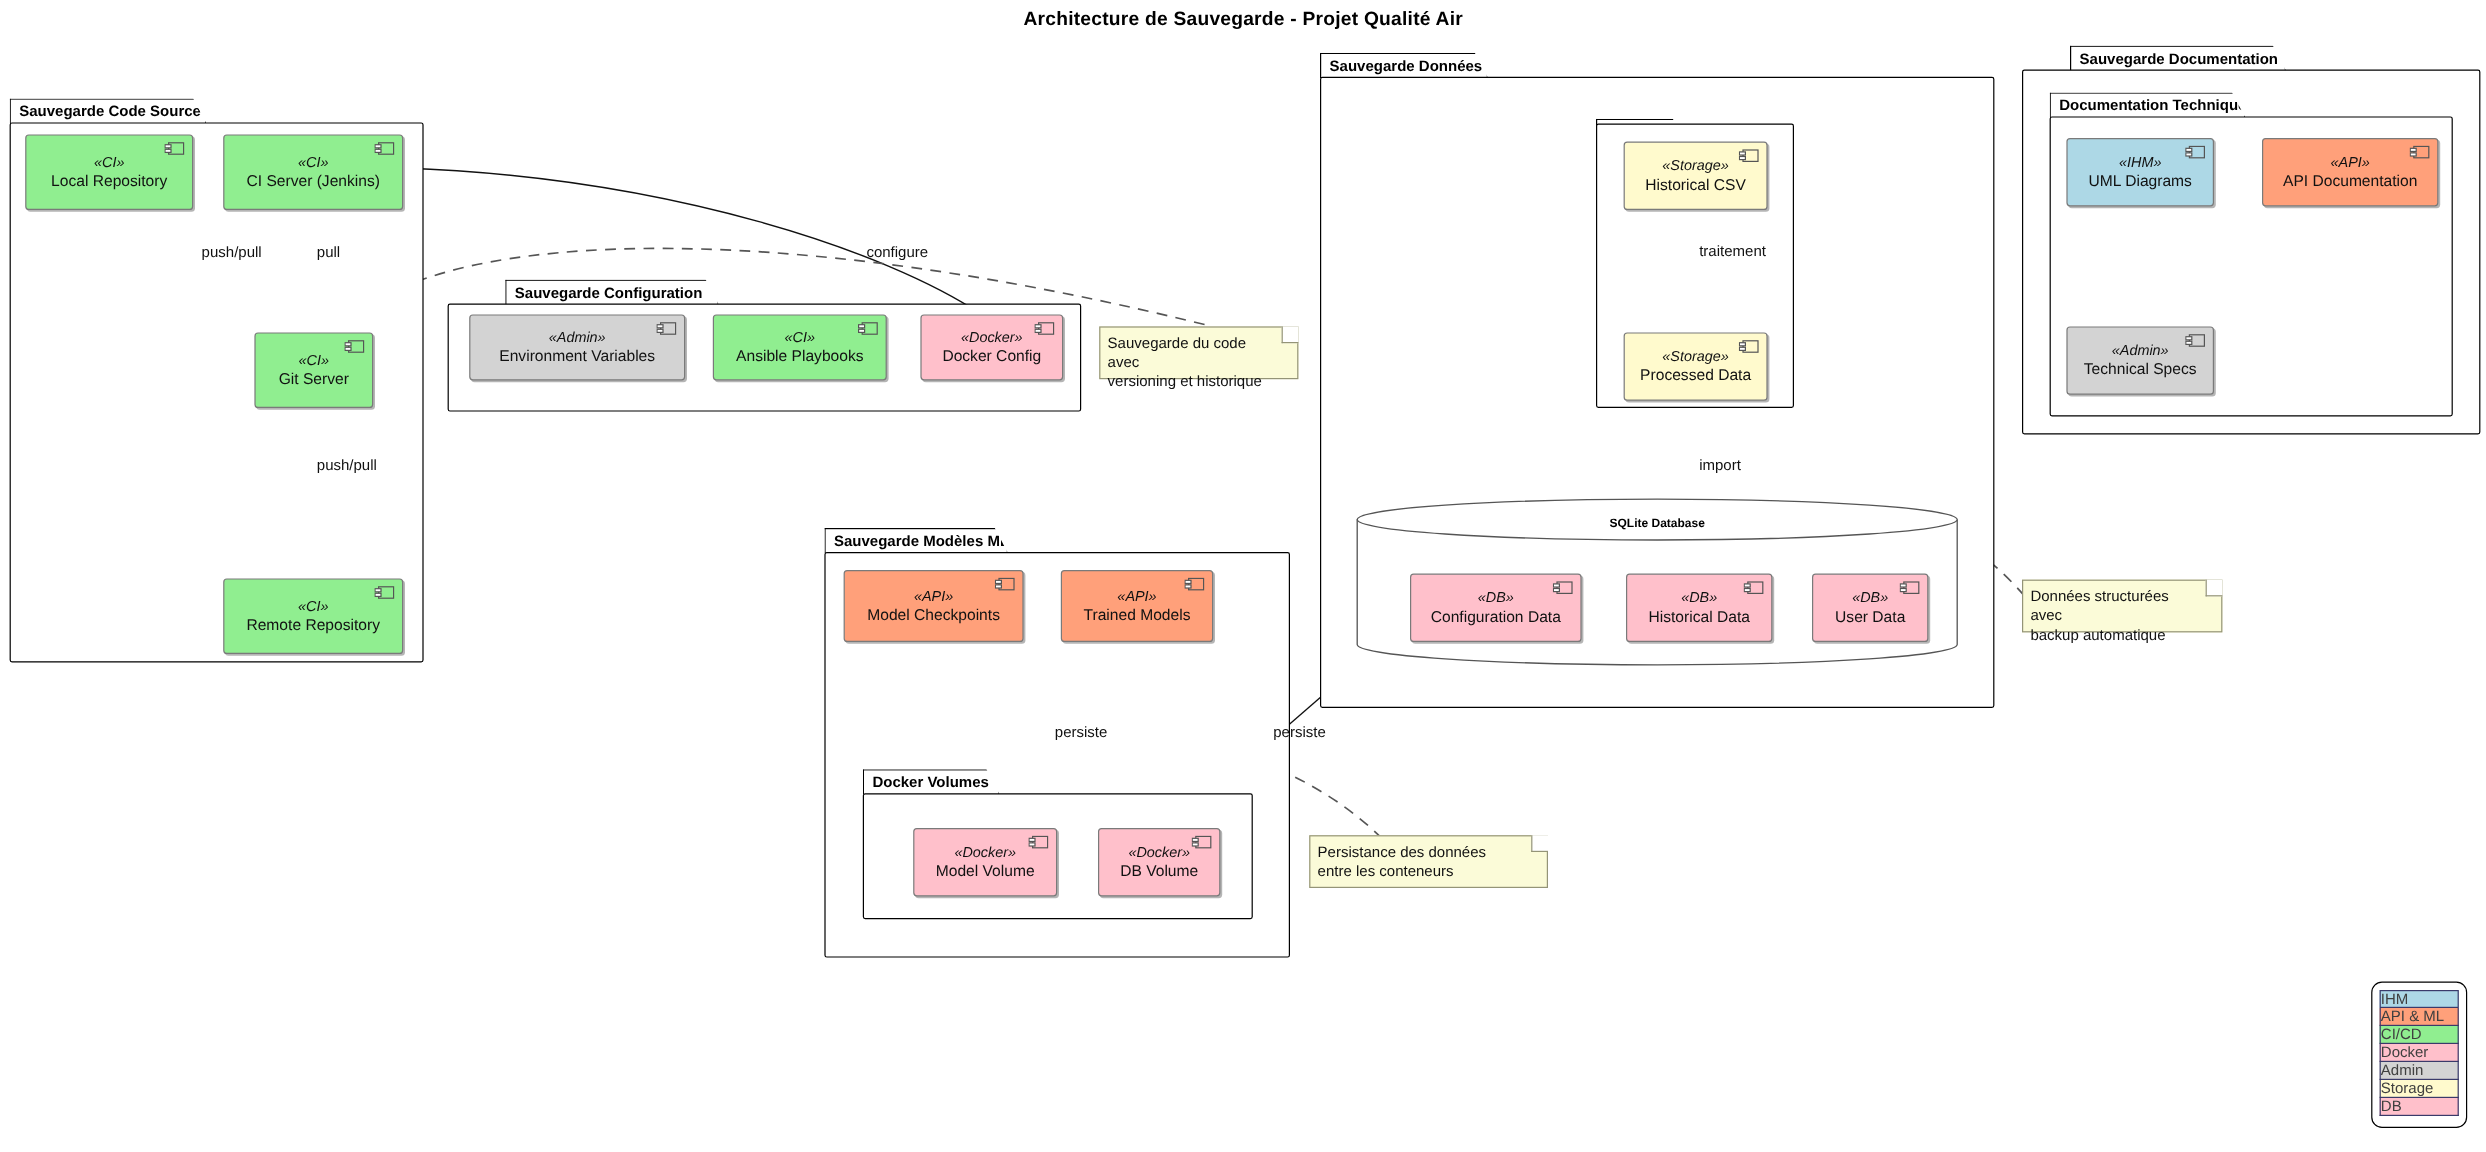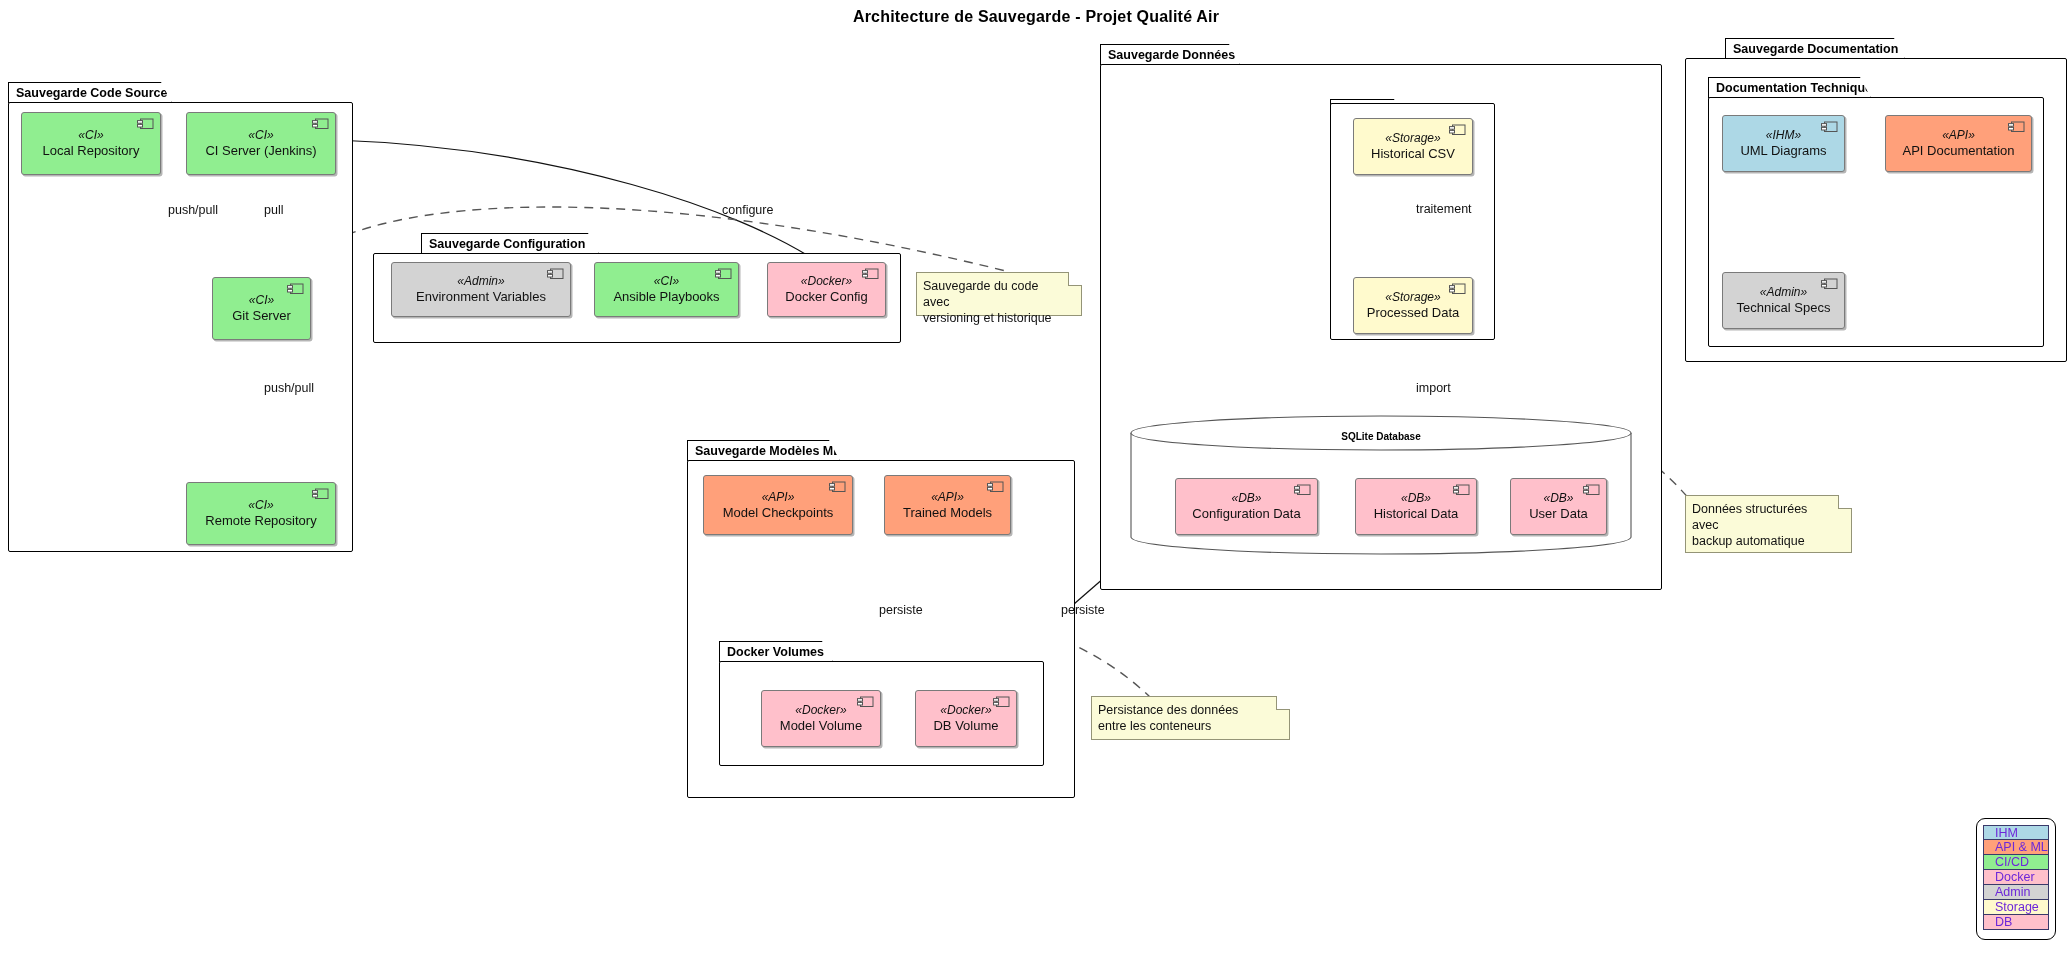--- a/index.html
+++ b/index.html
@@ -71,21 +71,21 @@
   }
 
   
   .legend{
     position:absolute;box-sizing:border-box;
     border:1.6px solid #000;border-radius:9px;background:#fff;
     padding:6px;z-index:9;
   }
   .legend-row{
     box-sizing:border-box;border:1px solid #3a3a6a;
-    font-size:12.5px;color:#6d28d9;padding:0 11px;line-height:14px;height:15px;
+    font-size:12.5px;color:#404040;padding:0 0;line-height:14px;height:15px;
     white-space:nowrap;
   }
 </style>
 </head>
 <body>
 
 <div id="canvas">
 
   <div class="diagram-title">Architecture de Sauvegarde - Projet Qualité Air</div>
 
@@ -365,21 +365,21 @@
     <span class="stereo">«Admin»</span>
     <span class="cname">Technical Specs</span>
   </div>
 
   <div class="note" style="left:916px;top:272px;width:166px;height:44px;">
     <div class="fold"></div>
     <div>Sauvegarde du code avec</div>
     <div>versioning et historique</div>
   </div>
 
-  <div class="note" style="left:1685px;top:495px;width:167px;height:58px;">
+  <div class="note" style="left:1685px;top:483px;width:167px;height:44px;">
     <div class="fold"></div>
     <div>Données structurées avec</div>
     <div>backup automatique</div>
   </div>
 
   <div class="note" style="left:1091px;top:696px;width:199px;height:44px;">
     <div class="fold"></div>
     <div>Persistance des données</div>
     <div>entre les conteneurs</div>
   </div>

